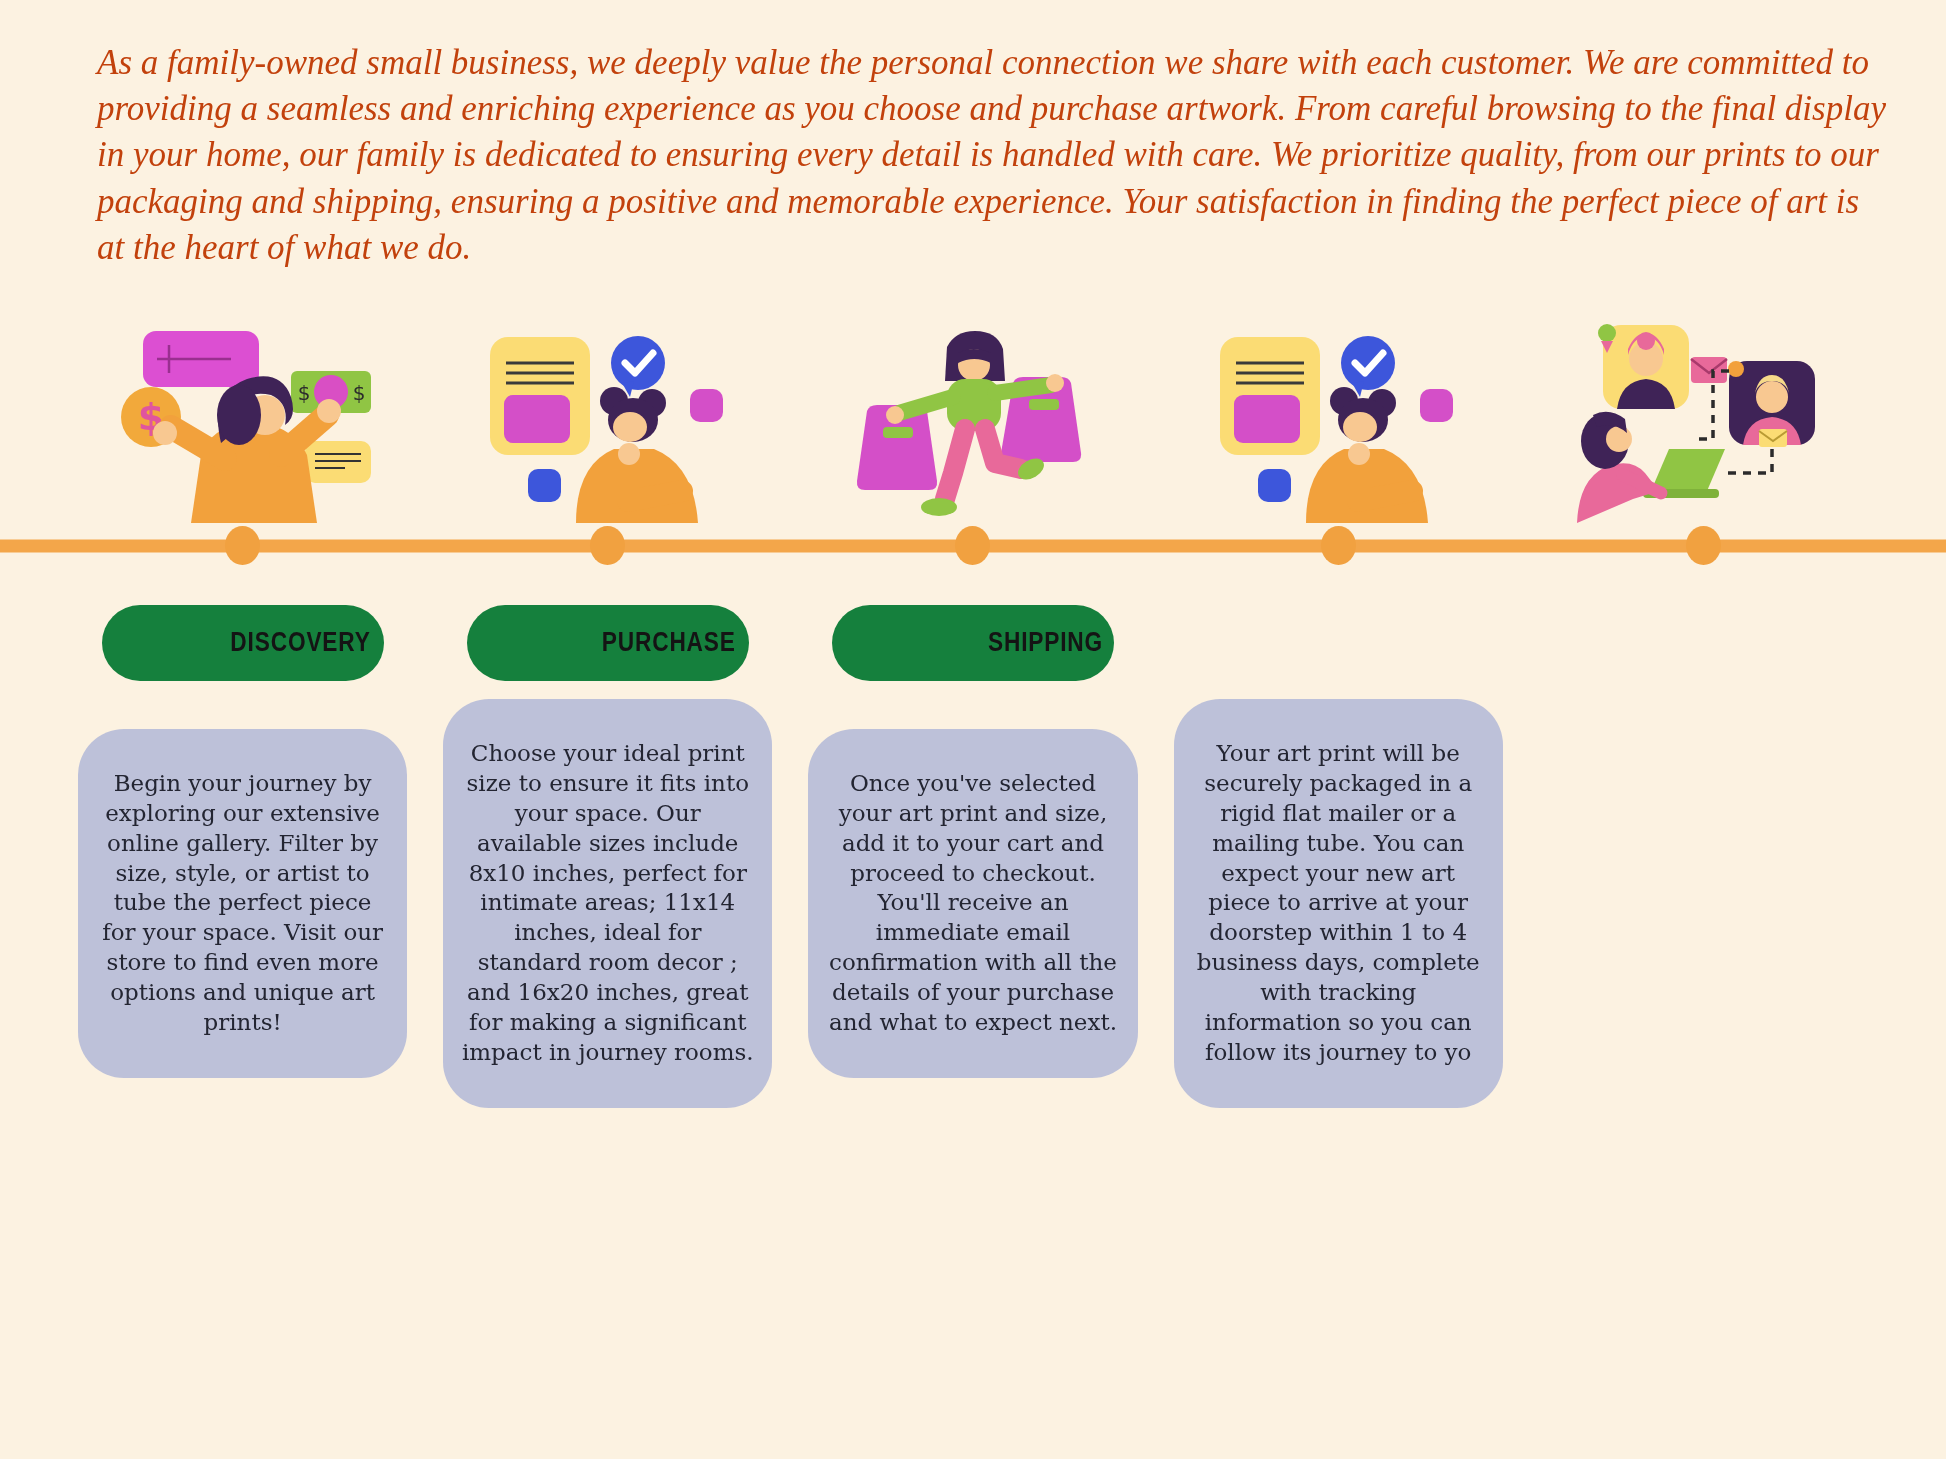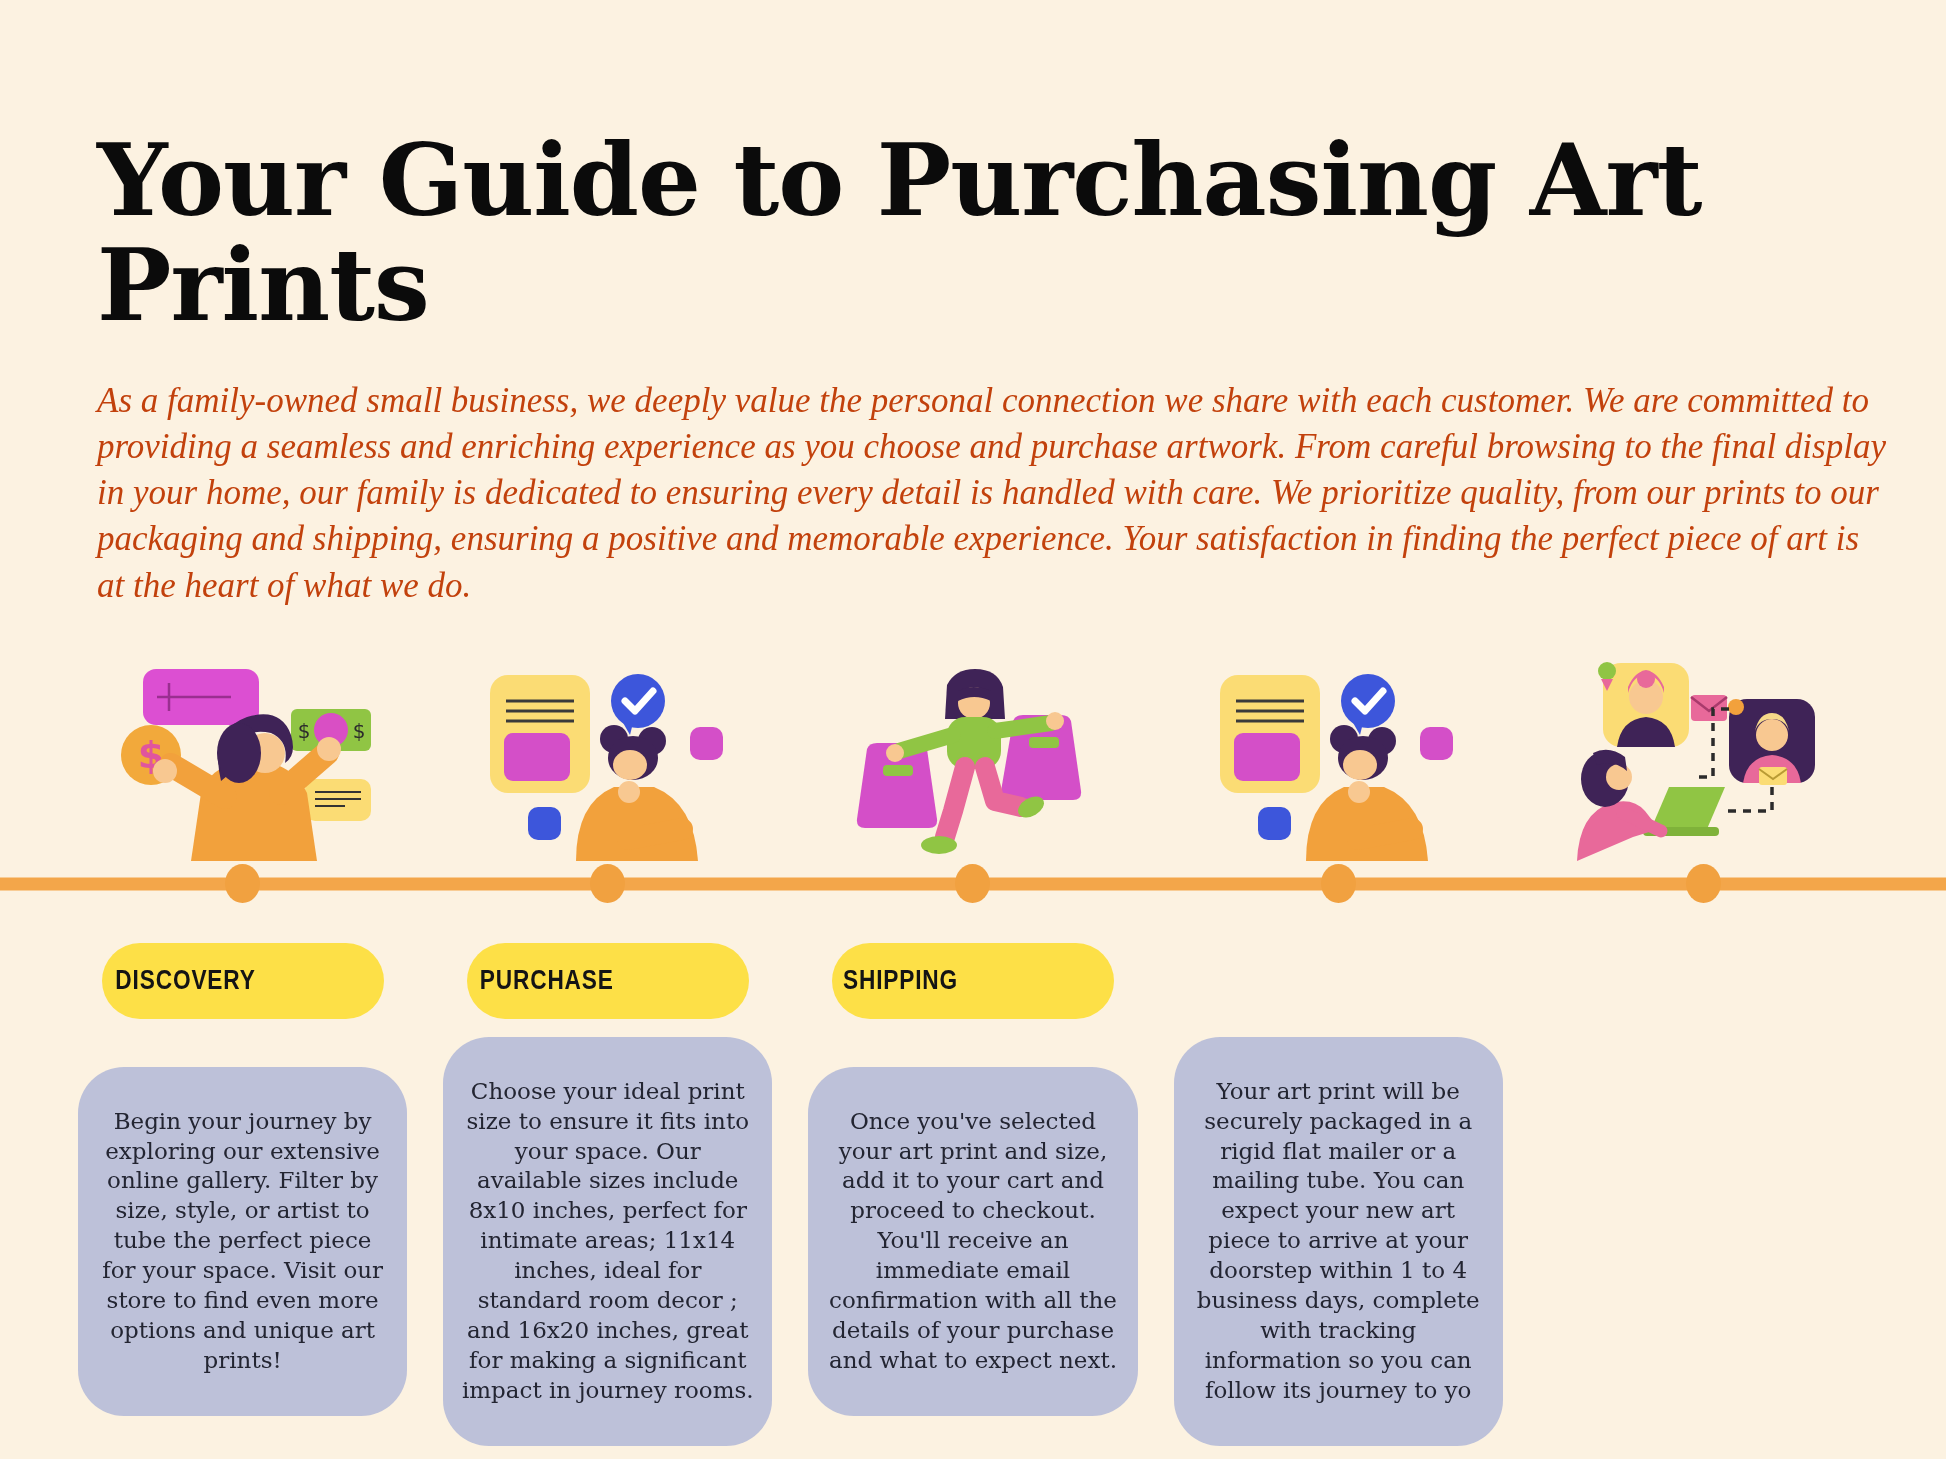--- a/index.html
+++ b/index.html
@@ -38,21 +38,21 @@
   }
   .dot-cell { display:flex; align-items:center; justify-content:center; position:relative; }
   .dot {
     width:35px; height:39px; border-radius:50%;
     background:#F1A140; position:relative; z-index:2;
   }
   .pill-row { margin-top:36px; }
   .pill-cell { display:flex; justify-content:center; }
   .pill {
     width:282px; height:76px; border-radius:40px;
-    background:#fde047; display:flex; align-items:center; justify-content:flex-start;
+    background:#15803d; display:flex; align-items:center; justify-content:flex-end;
   }
   .pill span {
     display:inline-block;
     font-family:"Liberation Sans", sans-serif;
     font-size:27px; font-weight:600; letter-spacing:1px; color:#141414;
     transform:scaleX(0.84);
     white-space:nowrap;
   }
   .box-row { margin-top:18px; align-items:center; }
   .desc-box {
@@ -62,21 +62,20 @@
   .desc-box p {
     font-family:"DejaVu Serif", serif;
     font-size:23px; line-height:1.3; color:#232532;
   }
 </style>
 </head>
 <body>
 
 <div class="page">
 
-  <h1 class="page-title">Your Guide to Purchasing Art Prints</h1>
 
   <p class="intro">As a family-owned small business, we deeply value the personal connection we share with each customer. We are committed to providing a seamless and enriching experience as you choose and purchase artwork. From careful browsing to the final display in your home, our family is dedicated to ensuring every detail is handled with care. We prioritize quality, from our prints to our packaging and shipping, ensuring a positive and memorable experience. Your satisfaction in finding the perfect piece of art is at the heart of what we do.</p>
 
   <section class="steps">
 
     <div class="row">
 
       <div class="illus-cell">
         <svg width="300" height="200" viewBox="0 0 260 200">
           <rect x="30" y="8" width="116" height="56" rx="13" fill="#DC4FD2"></rect>

